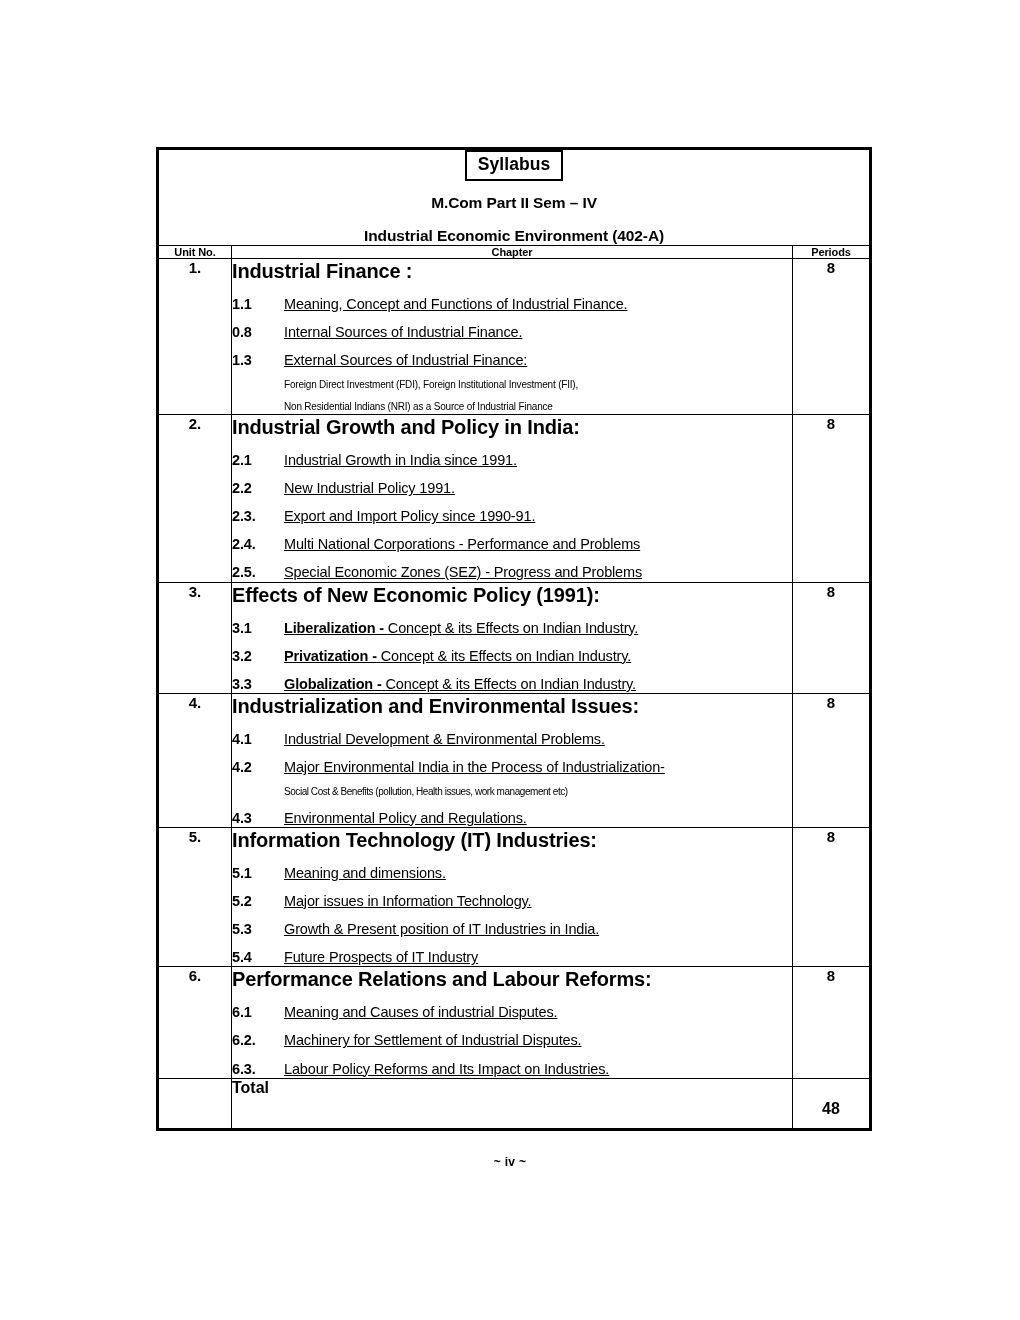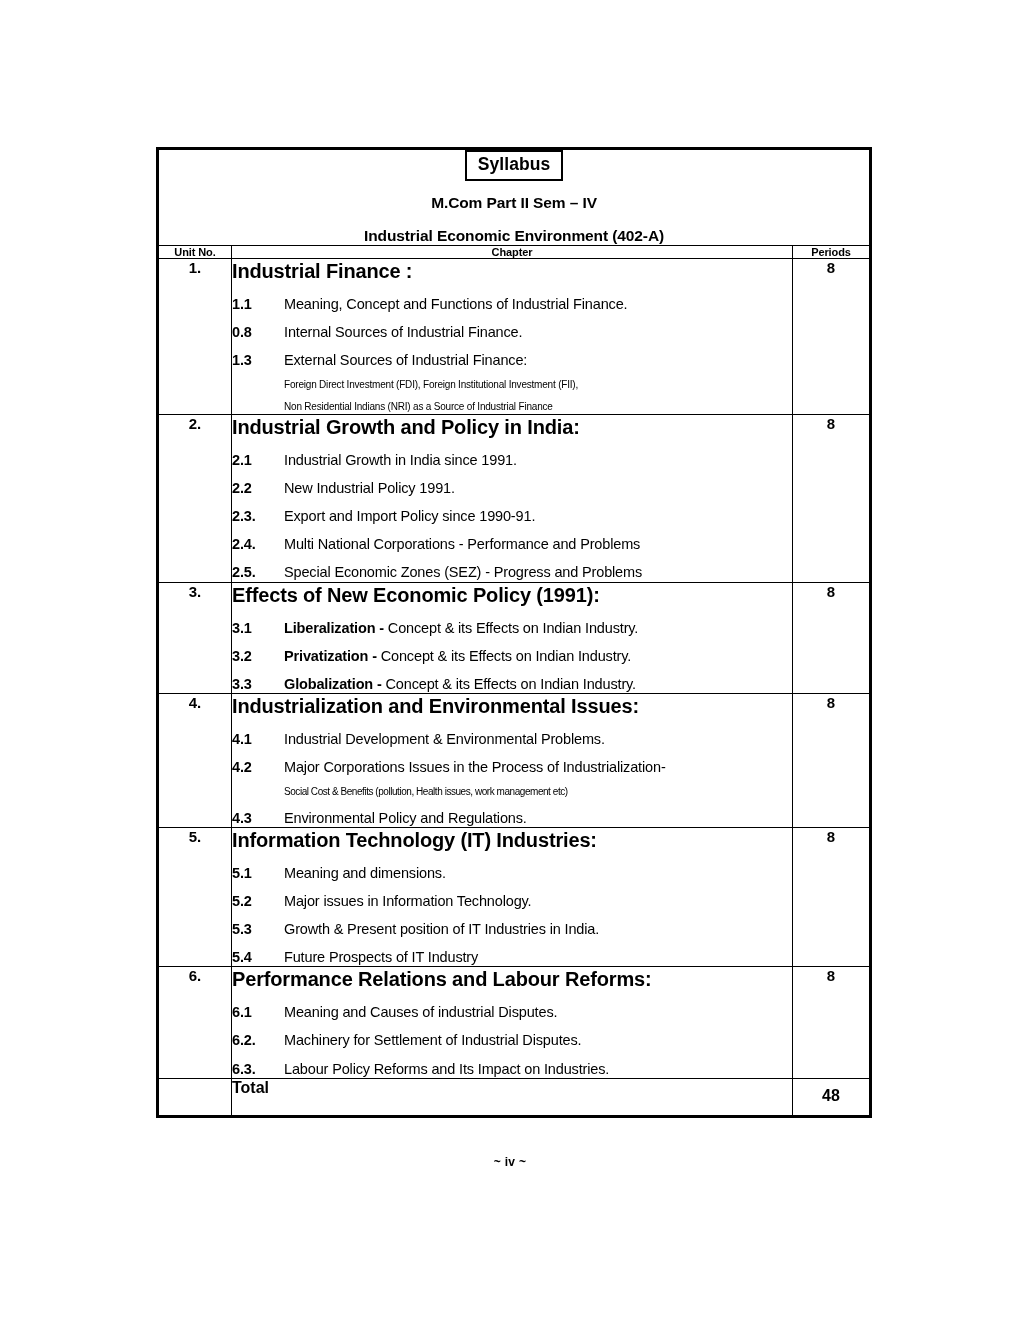--- a/index.html
+++ b/index.html
@@ -112,20 +112,21 @@
     margin-top: 10px;
     letter-spacing: -0.15px;
   }
   .item-num {
     flex: 0 0 52px;
     font-weight: bold;
     font-size: 14.5px;
   }
   .item-text {
     flex: 1 1 auto;
+    text-decoration: underline;
   }
   .item-text b { font-weight: bold; }
 
   .cont-line {
     font-size: 10px;
     line-height: 1.25;
     margin-top: 10px;
     margin-left: 52px;
     letter-spacing: -0.2px;
   }
@@ -248,21 +249,21 @@
         <tr>
           <td class="unit-no">4.</td>
           <td class="chapter-cell">
             <div class="unit-title">Industrialization and Environmental Issues:</div>
             <div class="item">
               <span class="item-num">4.1</span>
               <span class="item-text">Industrial Development &amp; Environmental Problems.</span>
             </div>
             <div class="item">
               <span class="item-num">4.2</span>
-              <span class="item-text">Major Corporations Issues in the Process of Industrialization-</span>
+              <span class="item-text">Major Environmental India in the Process of Industrialization-</span>
             </div>
             <div class="cont-line tight">Social Cost &amp; Benefits (pollution, Health issues, work management etc)</div>
             <div class="item">
               <span class="item-num">4.3</span>
               <span class="item-text">Environmental Policy and Regulations.</span>
             </div>
           </td>
           <td class="periods">8</td>
         </tr>
         <tr>
@@ -303,21 +304,21 @@
             <div class="item">
               <span class="item-num">6.3.</span>
               <span class="item-text">Labour Policy Reforms and Its Impact on Industries.</span>
             </div>
           </td>
           <td class="periods">8</td>
         </tr>
         <tr>
         <td class="total-blank"></td>
         <td class="total-cell">Total</td>
-        <td class="periods" style="padding:8px 0 10px 0;font-size:16px;">48</td>
+        <td class="periods" style="padding:21px 0 10px 0;font-size:16px;">48</td>
       </tr>
 
     </tbody>
   </table>
 
   <div class="footer">~ iv ~</div>
 
 </div>
 
 </body></html>

